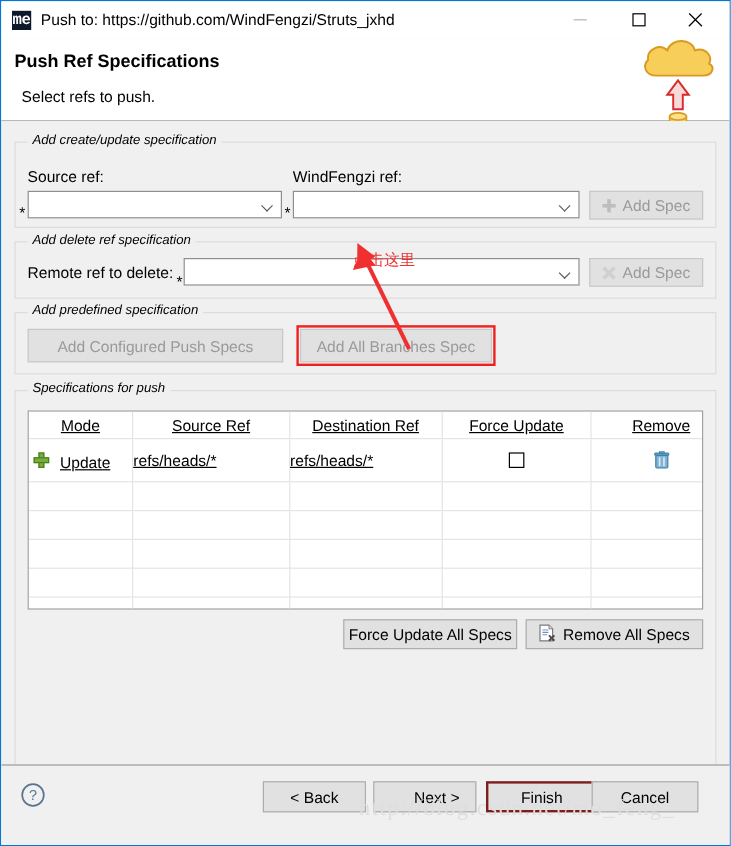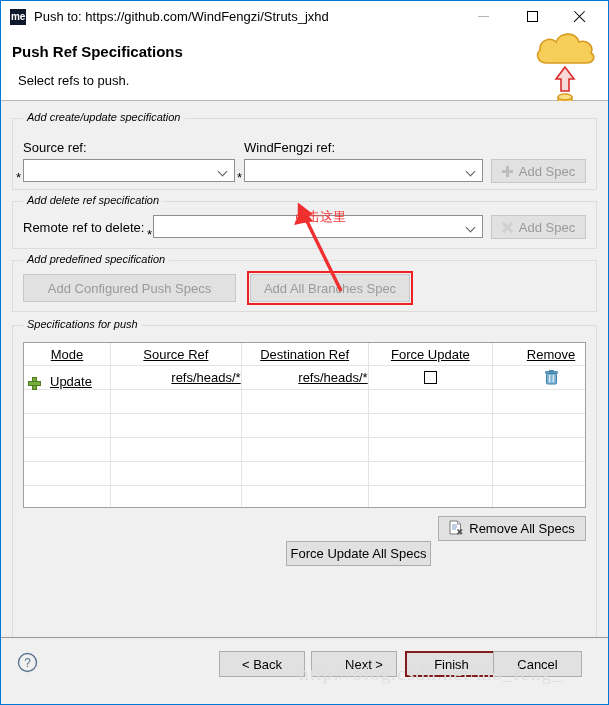--- a/index.html
+++ b/index.html
@@ -33,26 +33,27 @@
     display: flex;
     align-items: center;
   }
   #app-icon {
     width: 16px;
     height: 16px;
     margin-left: 9px;
     margin-right: 8px;
     background: #0f172a;
     color: #ffffff;
-    font-size: 10px;
+    font-size: 13px;
     font-weight: bold;
     line-height: 16px;
     text-align: center;
     letter-spacing: -0.3px;
     flex: none;
+    font-family: Liberation Mono, monospace;
   }
   #title-text {
     font-size: 13px;
     color: #000;
     white-space: nowrap;
     overflow: hidden;
   }
   .winbtn {
     position: absolute;
     top: 0;
@@ -280,26 +281,27 @@
     border-bottom: 1px solid #e4e4e4;
     padding: 0;
     color: #000;
   }
   #spec-table th:last-child, #spec-table td:last-child { border-right: none; padding-left: 24px; }
   .c-mode { width: 88px; }
   .c-src  { width: 136px; }
   .c-dst  { width: 132px; }
   .c-force{ width: 132px; }
   .c-rem  { width: 70px; }
-  .cell-pad { padding-left: 8px; text-align: right; }
+  .cell-pad { padding-left: 8px; }
   .mode-cell {
     display: flex;
-    align-items: flex-end;
+    align-items: flex-start;
     height: 23px;
     padding-left: 5px;
+    margin-top: 12px;
   }
   .green-plus {
     position: relative;
     width: 11px; height: 11px;
     margin-right: 10px;
     flex: none;
   }
   .green-plus::before, .green-plus::after {
     content: "";
     position: absolute;
@@ -555,21 +557,21 @@
               <td class="c-src"></td>
               <td class="c-dst"></td>
               <td class="c-force"></td>
               <td class="c-rem"></td>
             </tr>
 
         </tbody>
       </table>
     </div>
 
-    <div class="btn" style="left:285px; top:440px; width:145px; height:25px;">
+    <div class="btn" style="left:285px; top:415px; width:145px; height:25px;">
       <span>Force Update All Specs</span>
     </div>
     <div class="btn" style="left:437px; top:415px; width:148px; height:25px;">
       <span style="flex:none;">
         <svg width="14" height="15" viewBox="0 0 14 15">
           <path d="M1 1 H8.5 L11.5 4 V14 H1 Z" fill="#ffffff" stroke="#7a7a7a" stroke-width="1"></path>
           <path d="M8.5 1 V4 H11.5" fill="#e4e4e4" stroke="#7a7a7a" stroke-width="0.8"></path>
           <line x1="3" y1="5" x2="8" y2="5" stroke="#6f93c0" stroke-width="0.9"></line>
           <line x1="3" y1="7" x2="8" y2="7" stroke="#6f93c0" stroke-width="0.9"></line>
           <line x1="3" y1="9" x2="7" y2="9" stroke="#6f93c0" stroke-width="0.9"></line>

